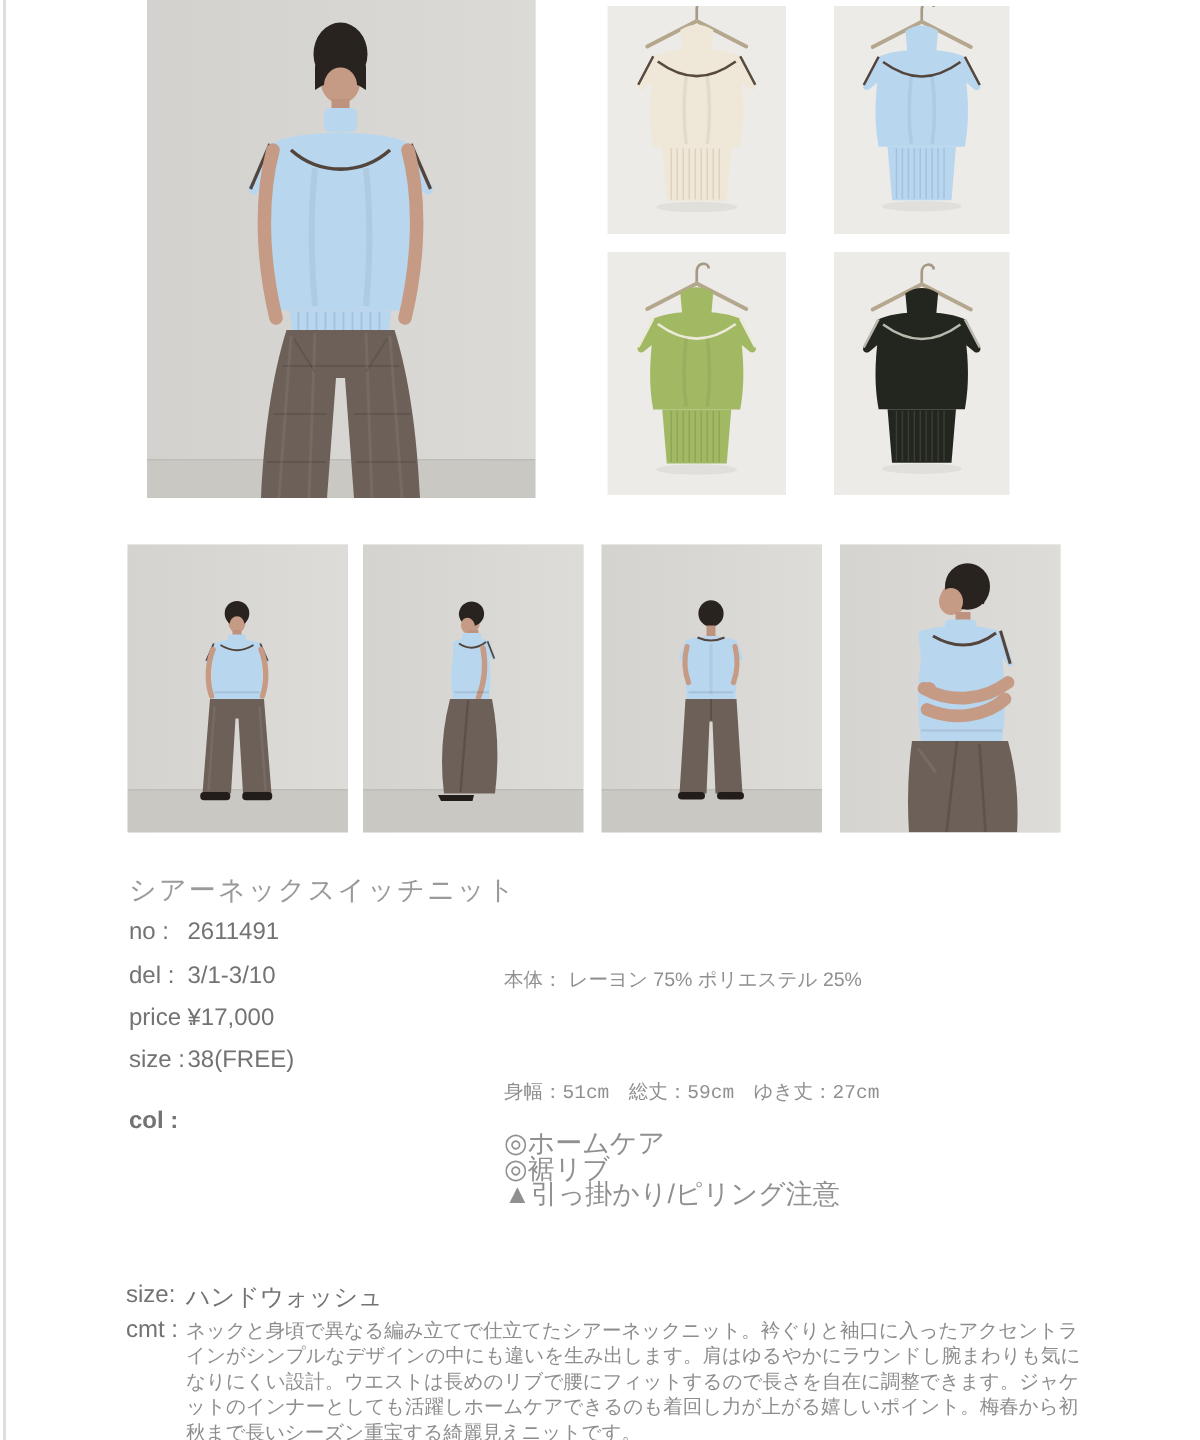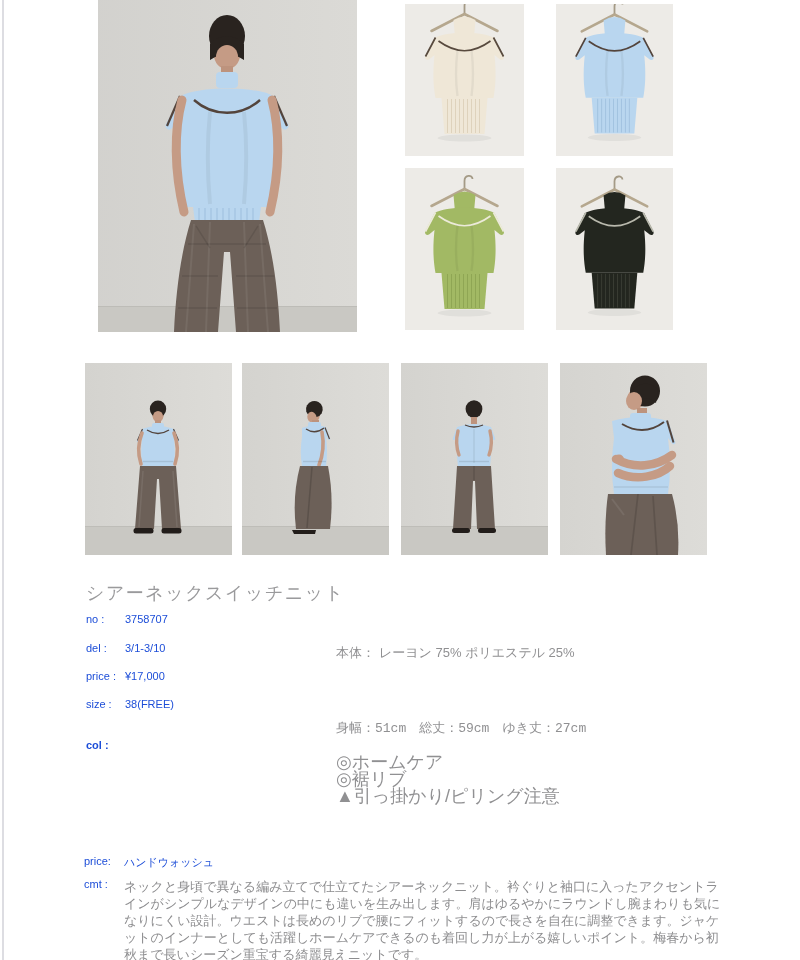--- a/index.html
+++ b/index.html
@@ -12,21 +12,21 @@
   .edge-right{left:792px;width:5px;background:#e8e8ec;}
   .photo{position:absolute;overflow:hidden;background:#d8d7d3;}
   .photo svg{display:block;}
   .prod{background:#edebe7;}
   .prod svg{position:absolute;left:0;}
   .prod.cropped svg{top:-12px;}
   .prod.full svg{top:-1px;}
   
   .t{position:absolute;white-space:nowrap;}
   .title{left:86px;top:581px;font-size:18px;letter-spacing:1.5px;color:#9a9a9c;}
-  .frow{display:flex;font-size:11px;color:#1d4ed8;}
+  .frow{display:flex;font-size:16px;color:#737373;}
   .frow .lab{width:39px;flex:none;}
   .col-list{position:absolute;left:124px;top:739px;font-size:13px;line-height:17.5px;color:#909092;}
   .rcol{font-size:13px;color:#909092;}
   .features{position:absolute;left:336px;top:754px;font-size:18px;line-height:17px;color:#909092;}
   .cmt-text{
     position:absolute;left:124px;top:878px;width:600px;font-size:13px;line-height:17px;
     color:#8d8d8f;white-space:normal;overflow-wrap:break-word;word-break:break-all;
   }
 </style>
 </head>
@@ -269,21 +269,21 @@
       <path d="M48,131 L112,131 Q120,160 118,192 L46,192 Q44,160 48,131 Z" fill="#6c6058"></path>
       <path d="M78,131 L71,192 M93,133 L97,192" stroke="rgba(0,0,0,0.13)" stroke-width="1.8"></path>
       <path d="M52,136 L64,152" stroke="rgba(255,255,255,0.08)" stroke-width="2"></path>
     </svg>
   </div>
 
   <div class="t title">シアーネックスイッチニット</div>
 
   <div class="t frow" style="left:86px;top:613px;">
     <span class="lab">no :</span>
-    <span>3758707</span>
+    <span>2611491</span>
   </div>
   <div class="t frow" style="left:86px;top:642px;">
     <span class="lab">del :</span>
     <span>3/1-3/10</span>
   </div>
   <div class="t frow" style="left:86px;top:670px;">
     <span class="lab">price :</span>
     <span>¥17,000</span>
   </div>
   <div class="t frow" style="left:86px;top:698px;justify-content:space-between;">
@@ -300,20 +300,20 @@
     <span>レーヨン 75% ポリエステル 25%</span>
   </div>
   <div class="t rcol" style="left:336px;top:719px;font-family:Liberation Mono, monospace;">身幅：51cm　総丈：59cm　ゆき丈：27cm</div>
   <div class="features">
     <div>◎ホームケア</div>
     <div>◎裾リブ</div>
     <div>▲引っ掛かり/ピリング注意</div>
   </div>
 
   <div class="t frow" style="left:84px;top:855px;">
-    <span class="lab" style="width:40px;">price:</span>
+    <span class="lab" style="width:40px;">size:</span>
     <span>ハンドウォッシュ</span>
   </div>
   <div class="t frow" style="left:84px;top:878px;">
     <span class="lab" style="width:40px;">cmt :</span>
   </div>
   <div class="cmt-text">ネックと身頃で異なる編み立てで仕立てたシアーネックニット。衿ぐりと袖口に入ったアクセントラインがシンプルなデザインの中にも違いを生み出します。肩はゆるやかにラウンドし腕まわりも気になりにくい設計。ウエストは長めのリブで腰にフィットするので長さを自在に調整できます。ジャケットのインナーとしても活躍しホームケアできるのも着回し力が上がる嬉しいポイント。梅春から初秋まで長いシーズン重宝する綺麗見えニットです。</div>
 </div>
 
 </body></html>

